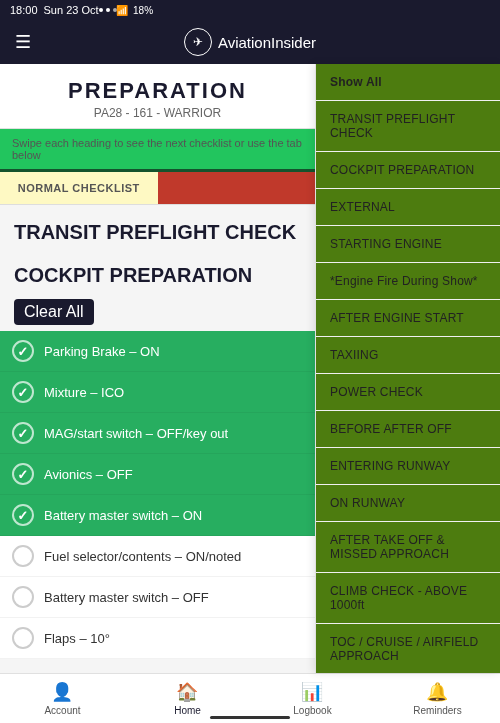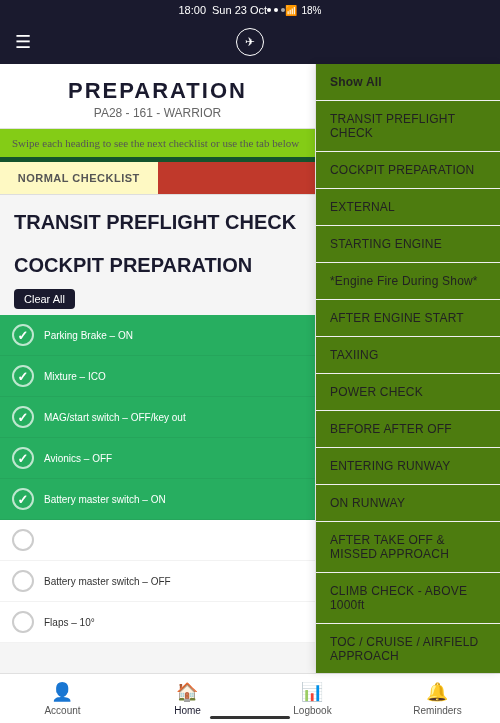--- a/index.html
+++ b/index.html
@@ -3,21 +3,21 @@
   <meta charset="utf-8">
   <style>
     * { box-sizing: border-box; margin: 0; padding: 0; }
     body { font-family: -apple-system, BlinkMacSystemFont, 'Helvetica Neue', Arial, sans-serif; background: #fff; width: 500px; height: 723px; overflow: hidden; position: relative; }
 
     
     .status-bar {
       background: #1a1a2e;
       color: #fff;
       display: flex;
-      justify-content: center;
+      justify-content: flex-start;
       align-items: center;
       padding: 0 10px;
       height: 20px;
       font-size: 11px;
     }
     .status-bar-left { display: flex; gap: 6px; align-items: center; }
     .status-bar-center { display: flex; gap: 3px; }
     .status-bar-right { display: flex; gap: 4px; align-items: center; font-size: 10px; }
     .dot { width: 4px; height: 4px; background: #aaa; border-radius: 50%; }
     .dot.active { background: #fff; }
@@ -65,26 +65,25 @@
       font-weight: 700;
       letter-spacing: 2px;
       color: #1a1a2e;
     }
     .checklist-subtitle {
       font-size: 12px;
       color: #666;
       margin-top: 2px;
     }
     .swipe-hint {
-      background: #84cc16;
+      background: #22c55e;
       font-size: 11px;
       color: #555;
       padding: 8px 12px;
-      border-bottom: 5px solid #14532d;
-      font-family: Liberation Serif, serif;
+      border-bottom: 3px solid #14532d;
     }
 
     
     .tab-bar-section {
       background: #fef9c3;
       display: flex;
       border-bottom: 1px solid #ddd;
     }
     .tab-item {
       flex: 1;
@@ -118,21 +117,21 @@
       font-size: 20px;
       font-weight: 700;
       padding: 12px 14px 8px;
       color: #1a1a2e;
     }
 
     .clear-btn {
       display: inline-block;
       background: #1a1a2e;
       color: #fff;
-      font-size: 11px;
+      font-size: 16px;
       padding: 4px 10px;
       border-radius: 4px;
       margin: 4px 14px 6px;
       cursor: pointer;
     }
 
     
     .checklist-item {
       display: flex;
       align-items: center;
@@ -156,21 +155,21 @@
       margin-right: 10px;
       flex-shrink: 0;
       font-size: 13px;
       color: #fff;
       font-weight: 700;
     }
     .check-circle.unchecked-circle {
       border: 2px solid #ccc;
       background: #fff;
     }
-    .item-text { font-size: 10px; text-align: right; }
+    .item-text { font-size: 13px; text-align: right; }
 
     
     .dropdown-panel {
       position: absolute;
       right: 0;
       top: 0;
       width: 185px;
       background: #4d7c0f;
       border-left: 1px solid #e0e0e0;
       height: 100%;
@@ -250,20 +249,21 @@
   <div class="status-bar-right">
     <span>📶</span>
     <span>18%</span>
   </div>
 </div>
 
 <div class="header">
   <div class="header-menu">☰</div>
   <div class="header-logo">
     <div class="logo-circle">✈</div>
+    <span>AviationInsider</span>
   </div>
 </div>
 
 <div class="main-content">
 
   <div class="checklist-panel">
 
     
     <div class="checklist-title-section">
       <div class="checklist-title">PREPARATION</div>
@@ -303,20 +303,21 @@
       <span class="item-text">Avionics – OFF</span>
     </div>
     <div class="checklist-item checked">
       <div class="check-circle">✓</div>
       <span class="item-text">Battery master switch – ON</span>
     </div>
 
     
     <div class="checklist-item unchecked">
       <div class="check-circle unchecked-circle"></div>
+      <span class="item-text">Fuel selector/contents – ON/noted</span>
     </div>
     <div class="checklist-item unchecked">
       <div class="check-circle unchecked-circle"></div>
       <span class="item-text">Battery master switch – OFF</span>
     </div>
     <div class="checklist-item unchecked">
       <div class="check-circle unchecked-circle"></div>
       <span class="item-text">Flaps – 10°</span>
     </div>
 

